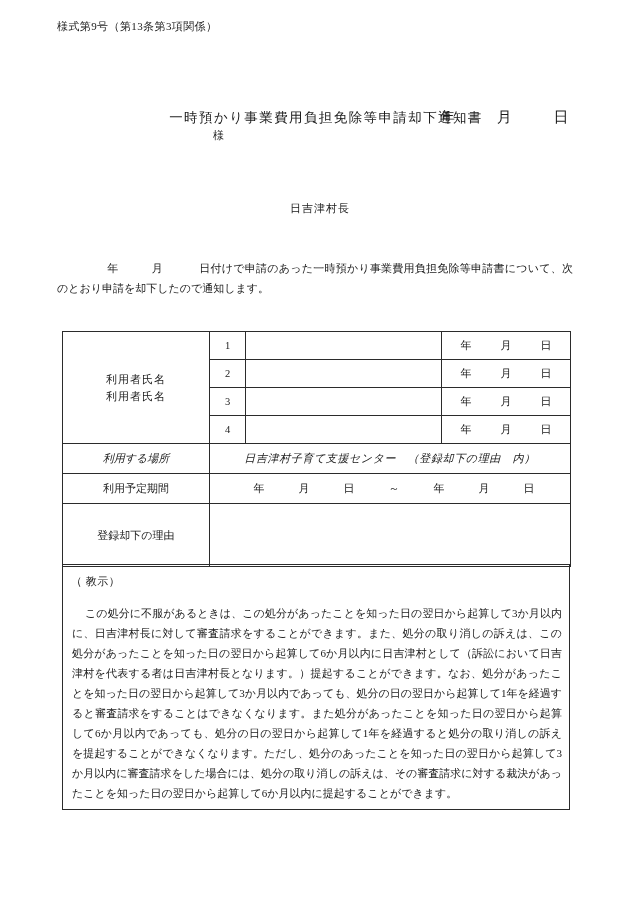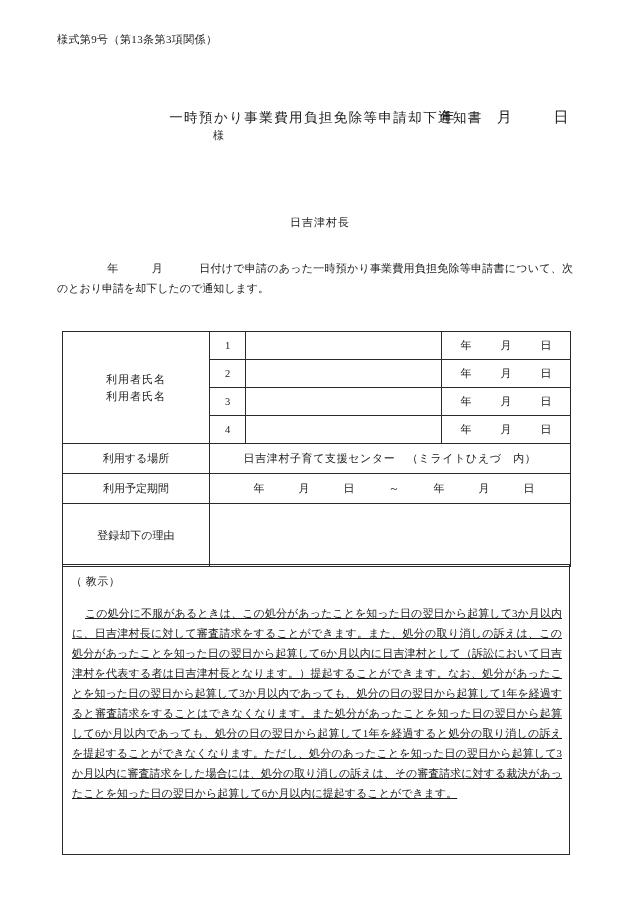--- a/index.html
+++ b/index.html
@@ -21,21 +21,21 @@
     left: 0; top: 0;
     width: 630px;
     height: 903px;
     box-sizing: border-box;
   }
 
   
   .form-no {
     position: absolute;
     left: 57px;
-    top: 32px;
+    top: 19px;
     font-size: 11px;
     letter-spacing: 0.4px;
     white-space: nowrap;
     text-align: center;
   }
 
   .doc-title {
     position: absolute;
     left: 0;
     top: 70px;
@@ -65,21 +65,21 @@
     left: 213px;
     top: 128px;
     font-size: 11px;
     white-space: nowrap;
   }
 
   
   .issuer {
     position: absolute;
     left: 0;
-    top: 215px;
+    top: 201px;
     width: 630px;
     text-align: center;
     font-size: 11px;
     letter-spacing: 1px;
     padding-left: 10px;
     box-sizing: border-box;
     white-space: nowrap;
   }
 
   
@@ -130,52 +130,51 @@
     align-items: center;
     gap: 29px;
   }
   .period-slots {
     display: flex;
     justify-content: center;
     align-items: center;
     gap: 34px;
     padding-left: 8px;
   }
-  .row-place td  { height: 29px; }
+  .row-place td  { height: 29px; font-style: italic; }
   .row-period td { height: 29px; font-family: Liberation Mono, monospace; }
   .row-reason td { height: 62px; margin-left: 16px; }
   .place-value { letter-spacing: 0.6px; }
 
   
   .guidance {
     position: absolute;
     left: 62px;
     top: 564px;
     width: 508px;
-    height: 291px;
+    height: 246px;
     border: 1px solid #2b2b2b;
     box-sizing: border-box;
   }
   .guidance-title {
     position: absolute;
     left: 8px;
     top: 9px;
     font-size: 11px;
     letter-spacing: 0.5px;
   }
   .guidance-body {
     position: absolute;
     left: 9px;
     top: 38px;
     width: 490px;
     font-size: 11px;
     line-height: 20px;
     text-align: justify;
     text-indent: 13px;
-    text-decoration: underline;
   }
 </style>
 </head>
 <body>
 
 <div class="page">
 
   <div class="form-no">様式第9号（第13条第3項関係）</div>
 
   <div class="doc-title">一時預かり事業費用負担免除等申請却下通知書</div>
@@ -246,21 +245,21 @@
           <div class="date-slots">
             <span>年</span>
             <span>月</span>
             <span>日</span>
           </div>
         </td>
       </tr>
 
       <tr class="row-place">
         <td>利用する場所</td>
-        <td colspan="3" class="place-value">日吉津村子育て支援センター　（ミライトひえづ　内）</td>
+        <td colspan="3" class="place-value">日吉津村子育て支援センター　（登録却下の理由　内）</td>
       </tr>
 
       <tr class="row-period">
         <td>利用予定期間</td>
         <td colspan="3">
           <div class="period-slots">
             <span>年</span>
             <span>月</span>
             <span>日</span>
             <span>～</span>

